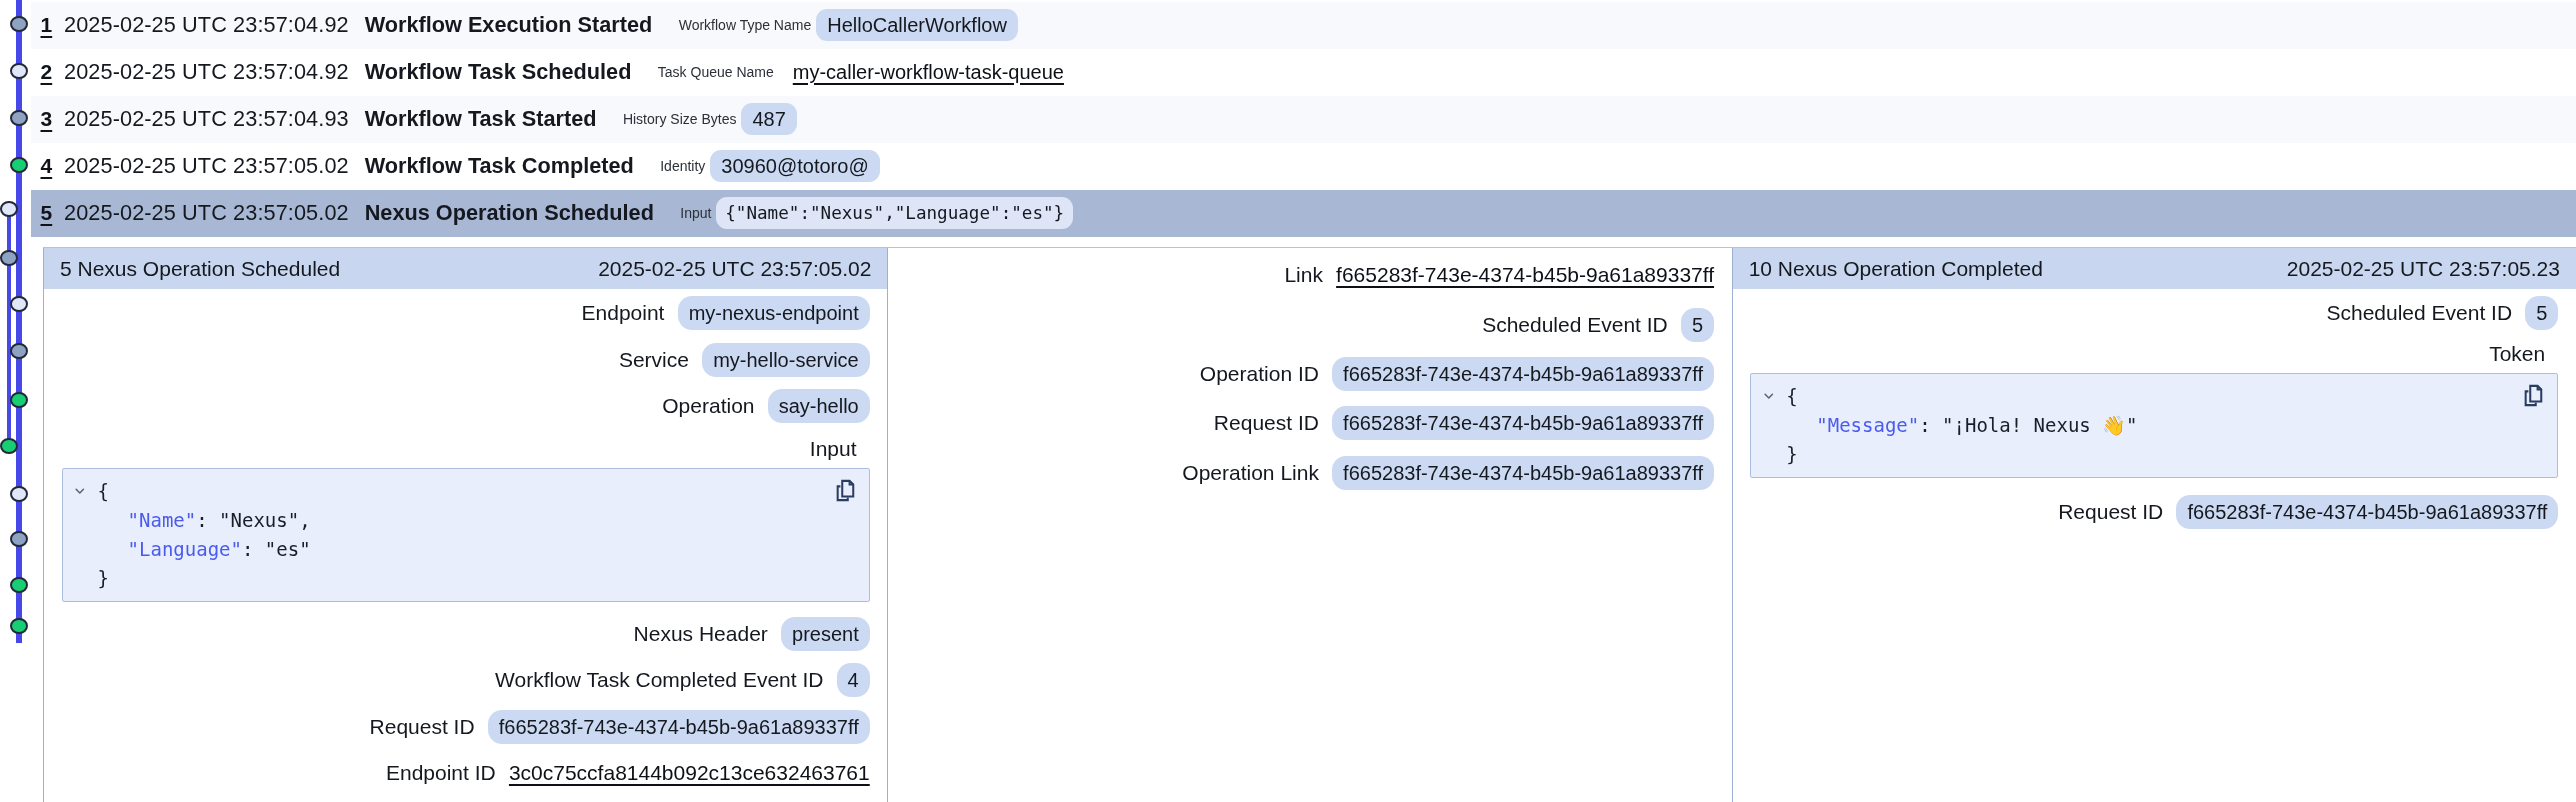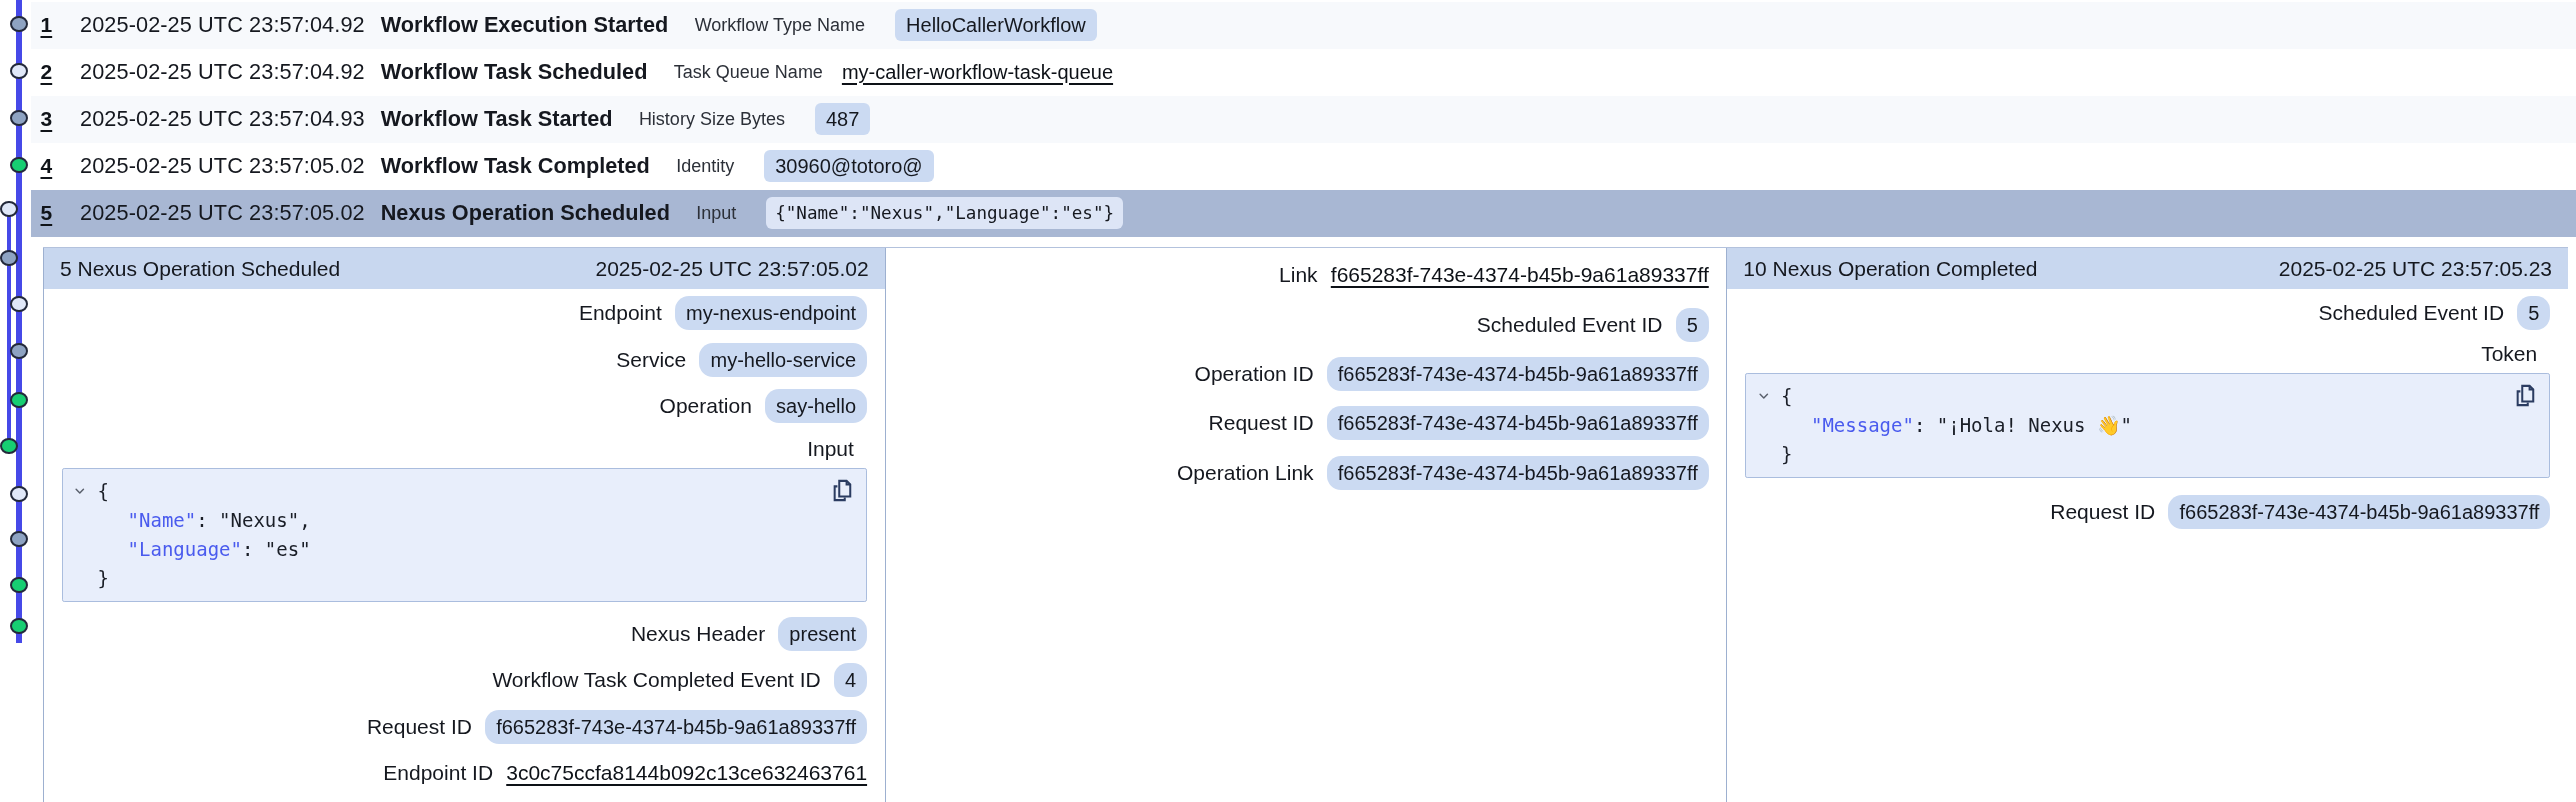--- a/index.html
+++ b/index.html
@@ -35,30 +35,30 @@
   .dot.light{background:var(--dot-light)}
   .dot.green{background:var(--dot-green)}
 
   
   .rows{position:absolute;left:31px;top:1.5px;right:0}
   .row{height:47px;display:flex;align-items:center}
   .row.alt{background:var(--row-alt)}
   .row.sel{background:var(--row-selected)}
   .num{margin-left:9.5px;width:23.5px;font-size:21px;font-weight:600;color:#101419;
        text-decoration:underline;text-underline-offset:4.4px;text-decoration-thickness:1.5px;cursor:pointer}
-  .time{margin-left:16px;width:289px;font-size:21.7px;letter-spacing:0.1px}
+  .time{width:289px;font-size:21.7px;letter-spacing:0.1px}
   .ename{margin-left:11.7px;font-size:21.7px;font-weight:700}
-  .flabel{margin-left:26.4px;font-size:18px;color:#2c3038}
-  .rbadge{margin-left:30px;background:var(--badge);border-radius:6px;padding:4.4px 11px;font-size:20px;white-space:nowrap}
+  .flabel{margin-left:26.4px;font-size:14px;color:#2c3038}
+  .rbadge{margin-left:5px;background:var(--badge);border-radius:11px;padding:4.4px 11px;font-size:20px;white-space:nowrap}
   .rbadge.mono{background:var(--badge-on-selected);font-family:"DejaVu Sans Mono",monospace;font-size:17.6px;padding:5.9px 8.8px}
   .rlink{margin-left:19px;font-size:20px;color:#0d1117;text-decoration:underline;
          text-underline-offset:3.7px;text-decoration-thickness:1.8px;cursor:pointer;white-space:nowrap}
 
   
-  .panels{position:absolute;left:43px;top:247px;right:8px;height:556px;display:flex;border-top:1.5px solid var(--panel-top-border)}
+  .panels{position:absolute;left:43px;top:247px;right:0;height:556px;display:flex;border-top:1.5px solid var(--panel-top-border)}
   .panel{flex:1;min-width:0;border-left:1.5px solid var(--panel-border);display:flex;flex-direction:column;overflow:hidden}
   .phead{height:41px;background:var(--panel-header);display:flex;align-items:center;justify-content:space-between;
          padding:0 16px;flex:none}
   .ptitle,.ptime{font-size:21px;color:#15181f;white-space:nowrap}
   .pbody{padding:7.3px 17.6px 0;display:flex;flex-direction:column;align-items:flex-end}
   .p2 .pbody{padding-top:10.3px}
   .field{display:flex;align-items:center;height:34px;margin-bottom:12.5px;white-space:nowrap}
   .p2 .field{margin-bottom:15.4px}
   .p3 .field.first{margin-bottom:10.3px}
   .p3 .field.last{margin-bottom:0}

